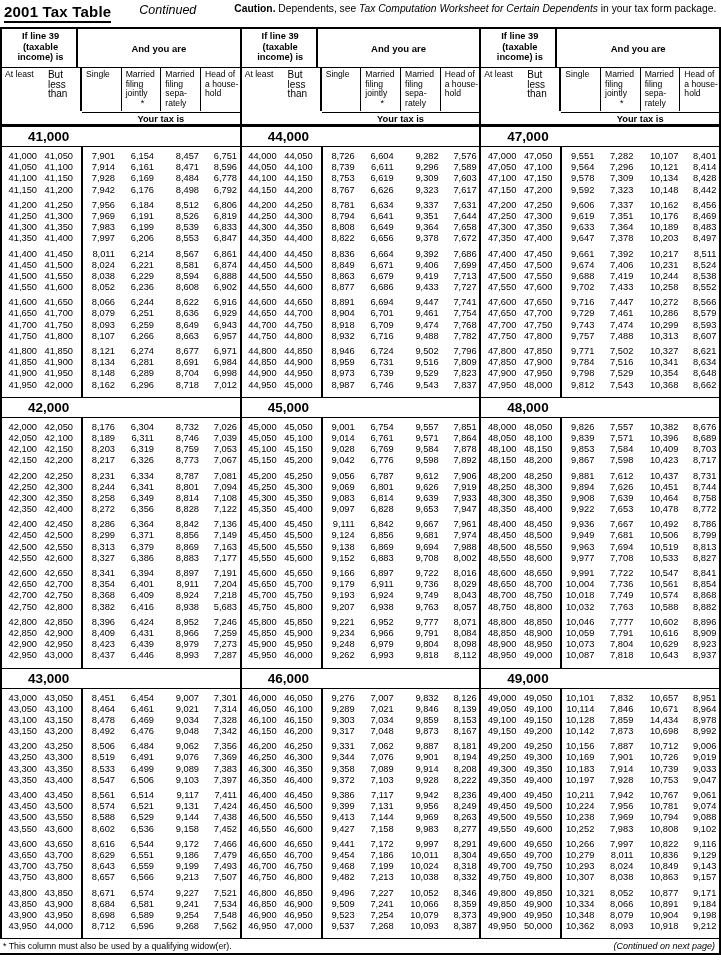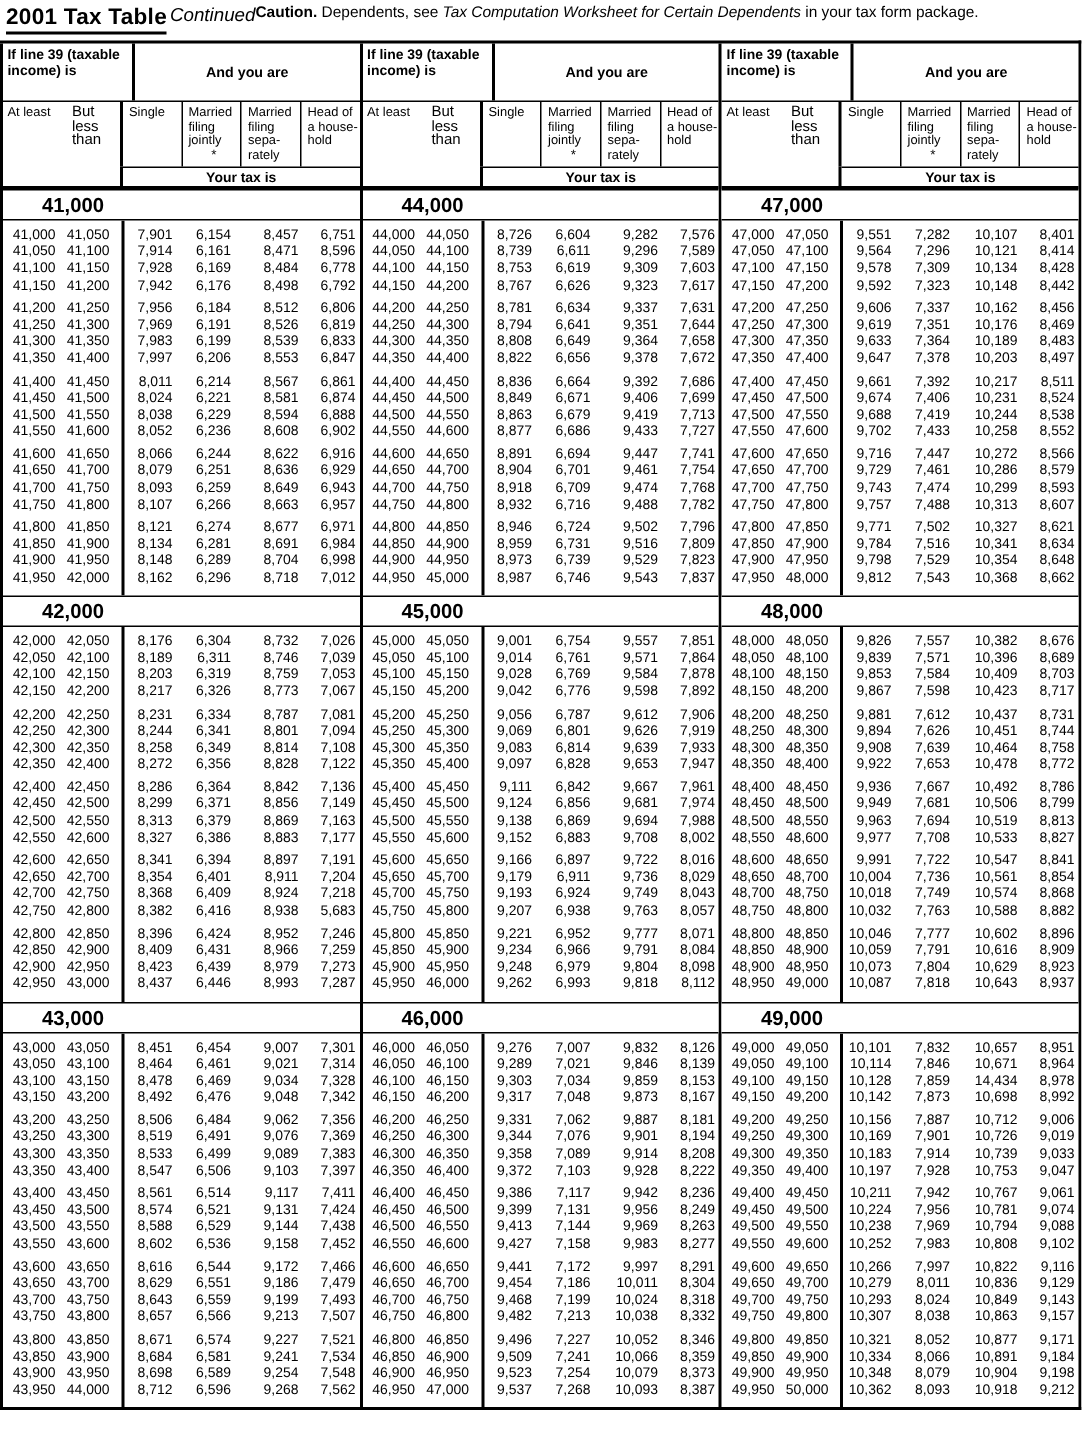--- a/index.html
+++ b/index.html
@@ -1,40 +1,40 @@
 <!DOCTYPE html>
 <html><head>
 <meta charset="utf-8">
 <style>
   * { box-sizing: border-box; margin: 0; padding: 0; }
   html, body { width: 721px; height: 963px; background: #fff; color: #000;
     font-family: "Liberation Sans", sans-serif; overflow: hidden; }
   .titlebar { height: 27px; padding: 3px 4px 0 4px; display: flex; align-items: flex-start; white-space: nowrap; }
   .doc-title { font-size: 15px; font-weight: bold; border-bottom: 2px solid #000; padding-bottom: 1px; letter-spacing: .2px; }
-  .doc-continued { font-size: 12.5px; font-style: italic; margin-left: 2px; }
-  .caution-wrap { font-size: 10.3px; }
+  .doc-continued { font-size: 12.5px; font-style: italic; margin-left: 28px; }
+  .caution-wrap { font-size: 10.3px; margin-left: 38px; }
   .caution-label { font-weight: bold; }
   .caution-italic { font-style: italic; }
   .table-frame { border-top: 2.5px solid #000; border-bottom: 2.5px solid #000; border-right: 2px solid #000; }
   .panels-row { display: flex; align-items: stretch; }
   .panel { flex: 1 1 0; border-left: 2px solid #000; min-width: 0; }
   
   .col-header { border-bottom: 2.5px solid #000; }
   .ch-top { display: flex; height: 39px; border-bottom: 1px solid #000; }
-  .ch-income { width: 88px; border-right: 2px solid #000; font-weight: bold; font-size: 9.3px; line-height: 10.5px; padding: 2px 0 0 3px; }
+  .ch-income { width: 76px; border-right: 2px solid #000; font-weight: bold; font-size: 9.3px; line-height: 10.5px; padding: 2px 0 0 3px; text-align: center; }
   .ch-andyouare { flex: 1; display: flex; align-items: center; justify-content: center; font-weight: bold; font-size: 9.5px; }
   .ch-mid { display: flex; height: 43px; justify-content: center; }
   .ch-mid-left { width: 80px; border-right: 2px solid #000; display: flex; }
   .ch-atleast { width: 40px; font-size: 8.6px; line-height: 9.5px; padding: 2px 0 0 3px; }
   .ch-butless { width: 40px; font-size: 10px; line-height: 9.5px; padding: 2px 0 0 7px; }
   .ch-mid-right { flex: 1; display: flex; }
   .ch-taxcol { flex: 1; font-size: 8.6px; line-height: 9.5px; padding: 2px 1px 0 4px; }
   .ch-taxcol + .ch-taxcol { border-left: 1px solid #000; }
   .ch-star { display: block; text-align: center; font-size: 9px; }
-  .ch-bottom { display: flex; height: 13px; }
+  .ch-bottom { display: flex; height: 13px; align-items: center; }
   .ch-bottom-spacer { width: 80px; border-right: 2px solid #000; }
   .ch-yourtax { flex: 1; border-top: 1.5px solid #000; text-align: center; font-weight: bold; font-size: 9.3px; padding-top: 1px; }
   
   .sec-title { border-top: 1.5px solid #000; border-bottom: 1.5px solid #000; font-weight: bold; font-size: 13.5px; padding: 2px 0 2px 26px; height: 21px; position: relative; z-index: 2; background: #fff; }
   .sec-body { position: relative; padding: 4px 0 4px 0; }
   .sec-body::before { content: ""; position: absolute; left: 79px; top: 0; bottom: 0; width: 2px; background: #000; z-index: 1; }
   .rgroup { margin-bottom: 4px; }
   .rgroup:last-child { margin-bottom: 2px; }
   .row { display: grid; grid-template-columns: 38px 42px 40px 40px 41px 36px; height: 11.2px; }
   .cell { font-size: 9.3px; line-height: 11.2px; text-align: right; white-space: nowrap; }
@@ -1683,13 +1683,17 @@
               <span class="cell c1">50,000</span>
               <span class="cell c2">10,362</span>
               <span class="cell c3">8,093</span>
               <span class="cell c4">10,918</span>
               <span class="cell c5">9,212</span>
             </div>
           </div>
         </div>
       </div>
     </div>
+  <div class="footer-band">
+    <span class="footnote">* This column must also be used by a qualifying widow(er).</span>
+    <span class="continued-note">(Continued on next page)</span>
+  </div>
 </div>
 
 </body></html>

